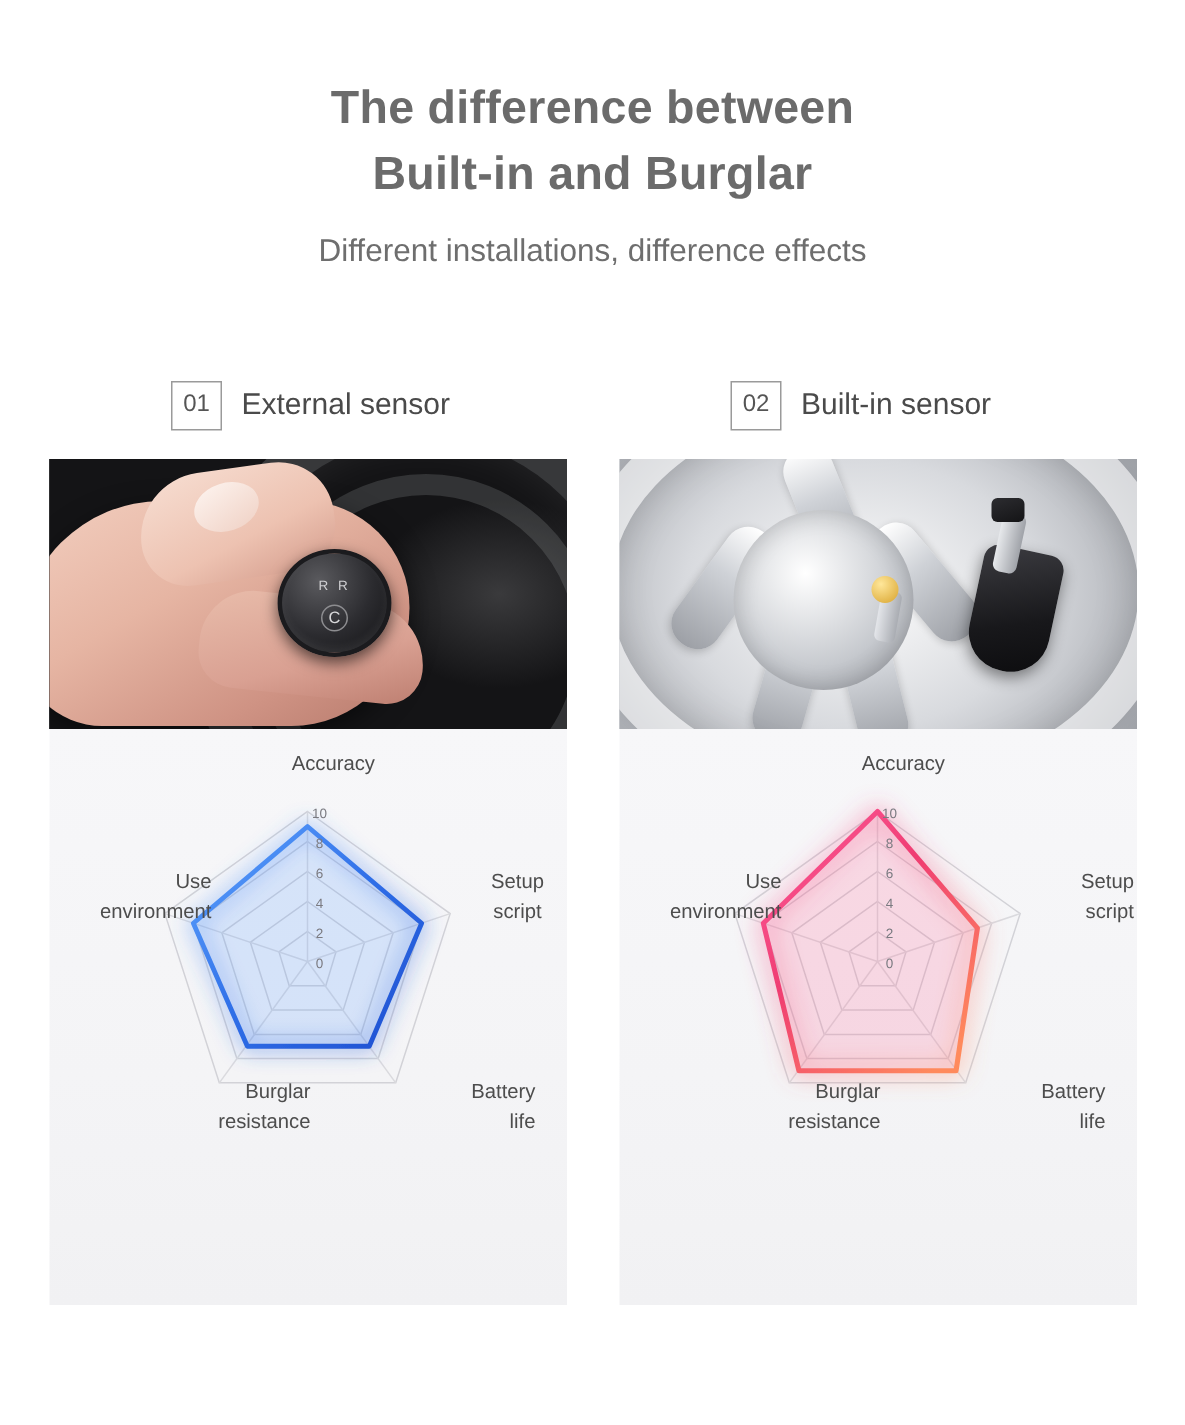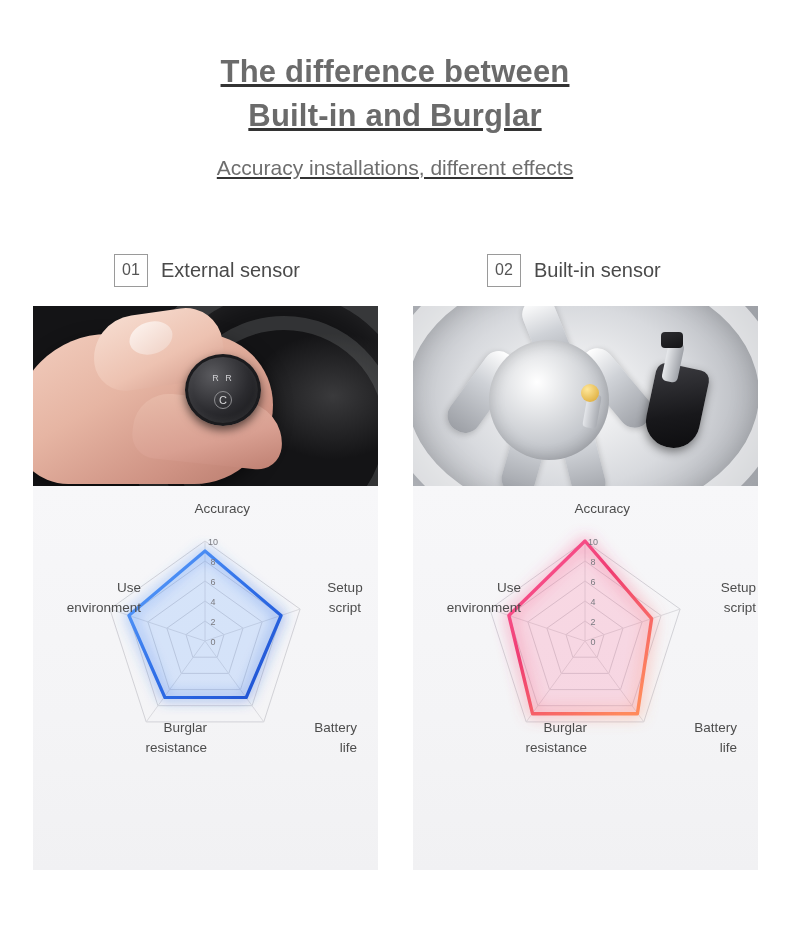--- a/index.html
+++ b/index.html
@@ -13,21 +13,20 @@
     font-family: "Liberation Sans", sans-serif;
     color: #333;
     overflow: hidden;
     position: relative;
   }
   .page {
     width: 790px;
     height: 950px;
     position: relative;
     background: #fff;
-    text-decoration: underline;
   }
   .header {
     text-align: center;
     padding-top: 50px;
   }
   .title {
     font-size: 31px;
     font-weight: bold;
     color: #6b6b6b;
     line-height: 1.42;
@@ -147,21 +146,21 @@
     top: 92px;
     width: 150px;
     height: 66px;
     background: linear-gradient(160deg, #e9bdab 0%, #d9a092 60%, #bd7e70 100%);
     border-radius: 60px 70px 40px 40px;
     transform: rotate(6deg);
   }
   .sensor-cap {
     position: absolute;
     left: 152px;
-    top: 48px;
+    top: 60px;
     width: 76px;
     height: 72px;
     border-radius: 50%;
     background: radial-gradient(circle at 35% 28%, #5a5a5e 0%, #2b2b2f 55%, #111113 100%);
     box-shadow: 0 4px 10px rgba(0,0,0,0.6), inset 0 -3px 6px rgba(255,255,255,0.08);
     border: 3px solid #1b1b1e;
     box-sizing: border-box;
   }
   .cap-text {
     position: absolute;
@@ -298,21 +297,21 @@
 </head>
 <body>
 
 <div class="page">
 
   <div class="header">
     <div class="title">
       <span>The difference between</span>
       <span class="line2">Built-in and Burglar</span>
     </div>
-    <div class="subtitle">Accuracy installations, different effects</div>
+    <div class="subtitle">Different installations, difference effects</div>
   </div>
 
   <div class="cols">
 
     <div class="col col-left">
       <div class="col-head">
         <div class="num-box">01</div>
         <div class="col-label">External sensor</div>
       </div>
 

